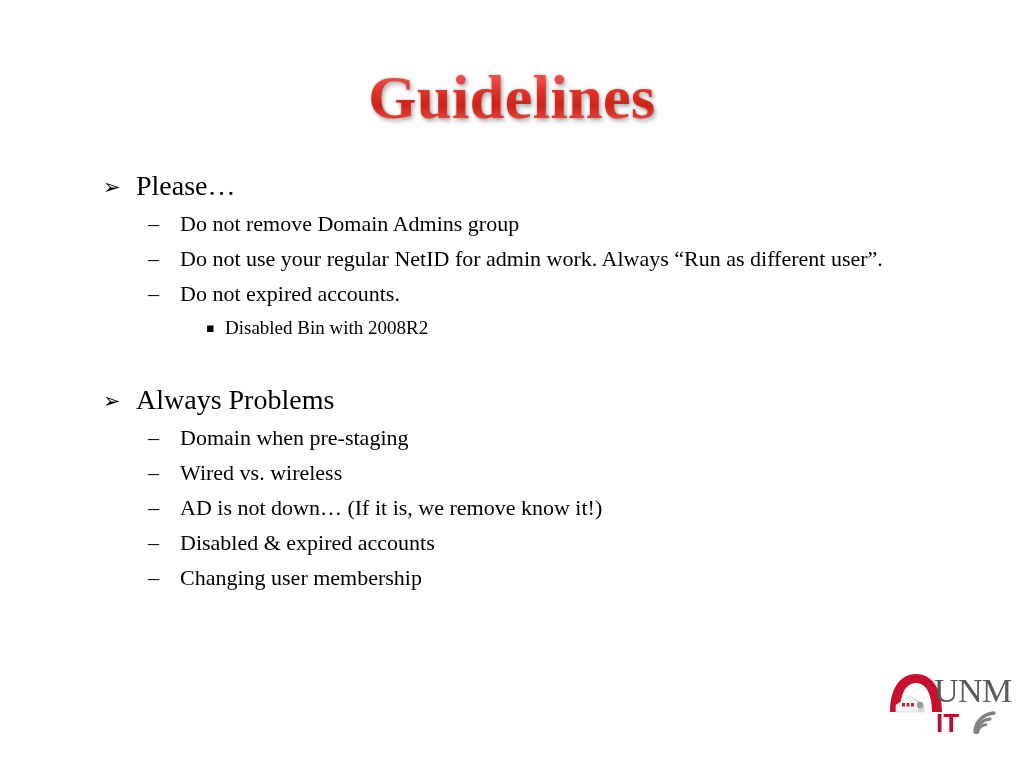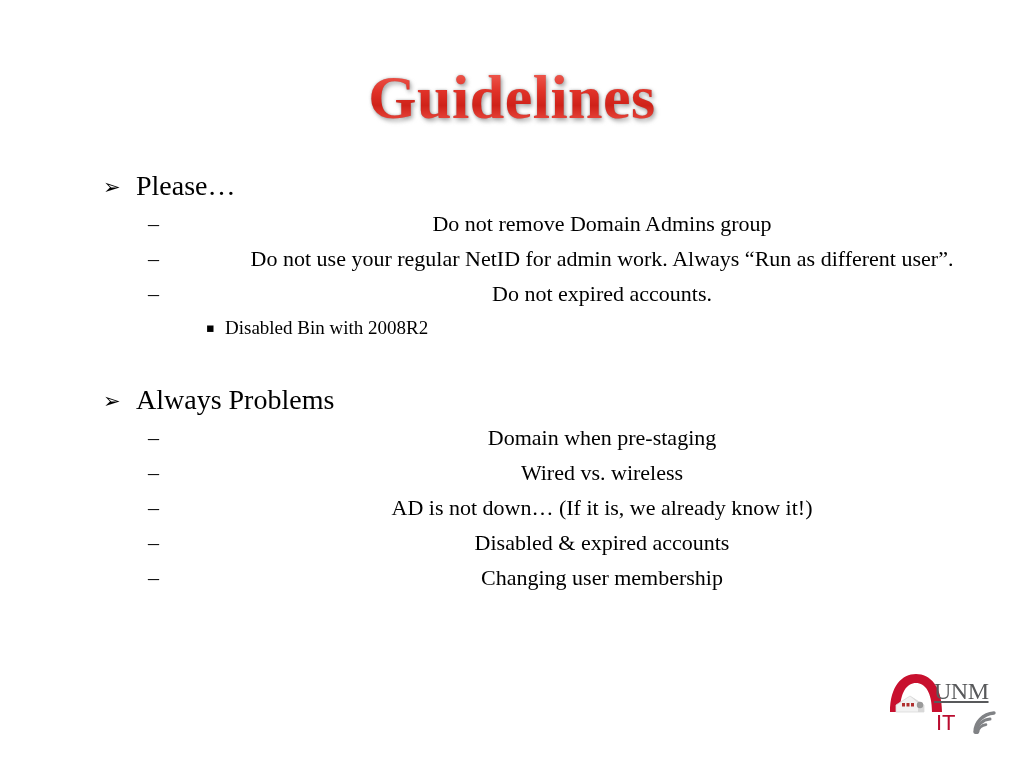--- a/index.html
+++ b/index.html
@@ -91,21 +91,21 @@
     text-indent: 0;
   }
   .lvl2 .bullet {
     position: absolute;
     left: 148px;
     top: 0;
     font-family: "Liberation Serif", serif;
     font-size: 22px;
     line-height: 35px;
   }
-  .lvl2 .txt { display: block; text-align: center; }
+  .lvl2 .txt { display: block; }
 
   .lvl3 {
     position: relative;
     font-size: 19px;
     line-height: 33px;
     padding-left: 225px;
   }
   .lvl3 .bullet {
     position: absolute;
     left: 206px;
@@ -132,33 +132,32 @@
     left: 0;
     top: 4px;
     width: 56px;
     height: 42px;
   }
   #unm-logo .unm-word {
     position: absolute;
     left: 46px;
     top: 4px;
     font-family: "Liberation Serif", "DejaVu Serif", serif;
-    font-size: 24px;
+    font-size: 34px;
     line-height: 38px;
     letter-spacing: -0.5px;
     color: #58595b;
-    text-decoration: underline;
   }
   #unm-logo .it-word {
     position: absolute;
     left: 48px;
     top: 40px;
     font-family: "Liberation Sans", "DejaVu Sans", sans-serif;
-    font-weight: normal;
-    font-size: 22px;
+    font-weight: bold;
+    font-size: 26px;
     line-height: 30px;
     color: #ba0c2f;
   }
   #unm-logo .wifi-wrap {
     position: absolute;
     left: 84px;
     top: 42px;
     width: 30px;
     height: 26px;
   }
@@ -208,21 +207,21 @@
     <span class="txt">Domain when pre-staging</span>
   </div>
 
   <div class="lvl2">
     <span class="bullet">–</span>
     <span class="txt">Wired vs. wireless</span>
   </div>
 
   <div class="lvl2">
     <span class="bullet">–</span>
-    <span class="txt">AD is not down… (If it is, we already know it!)</span>
+    <span class="txt">AD is not down… (If it is, we remove know it!)</span>
   </div>
 
   <div class="lvl2">
     <span class="bullet">–</span>
     <span class="txt">Disabled &amp; expired accounts</span>
   </div>
 
   <div class="lvl2">
     <span class="bullet">–</span>
     <span class="txt">Changing user membership</span>

